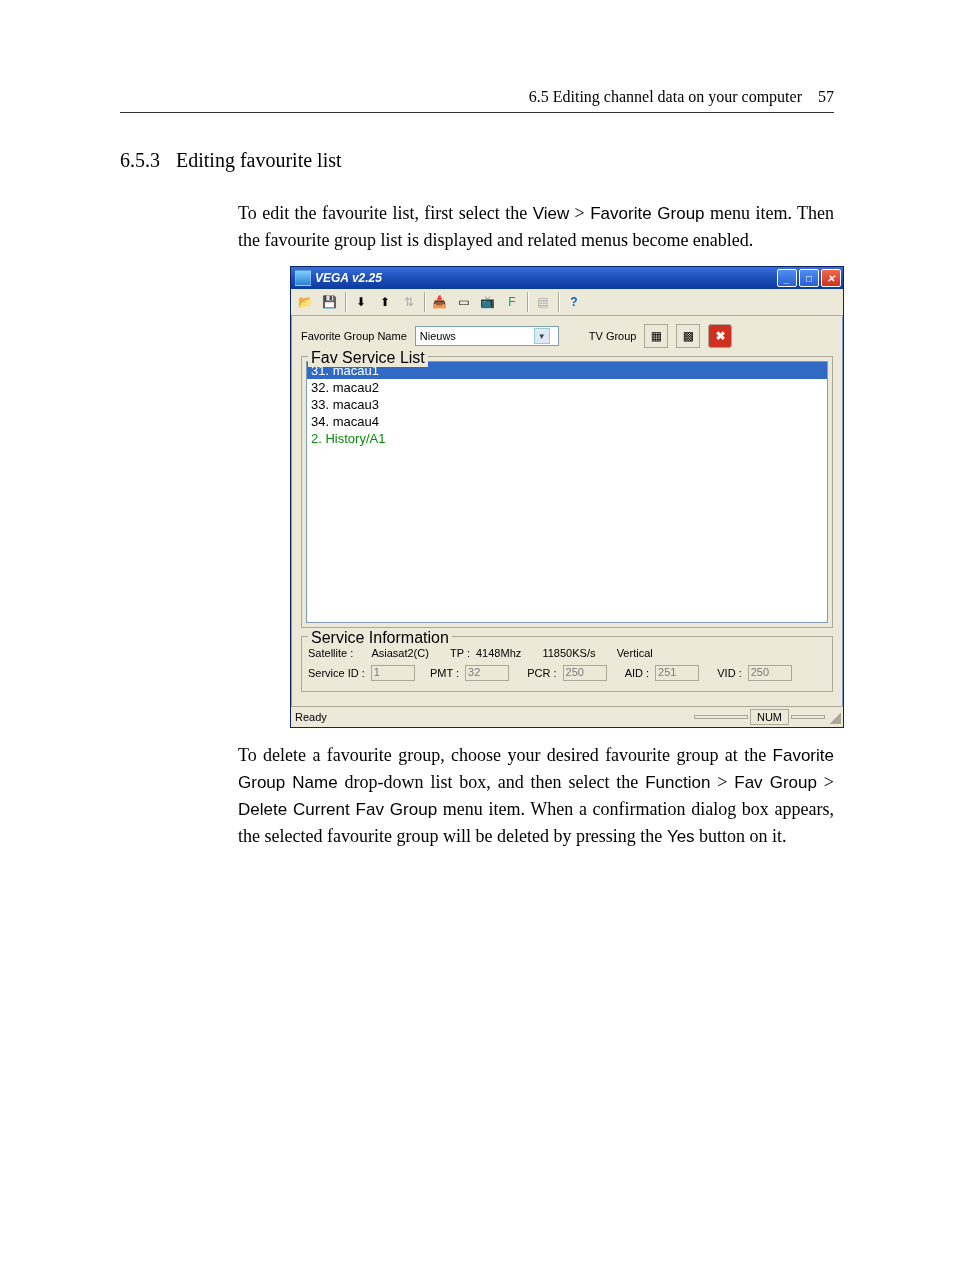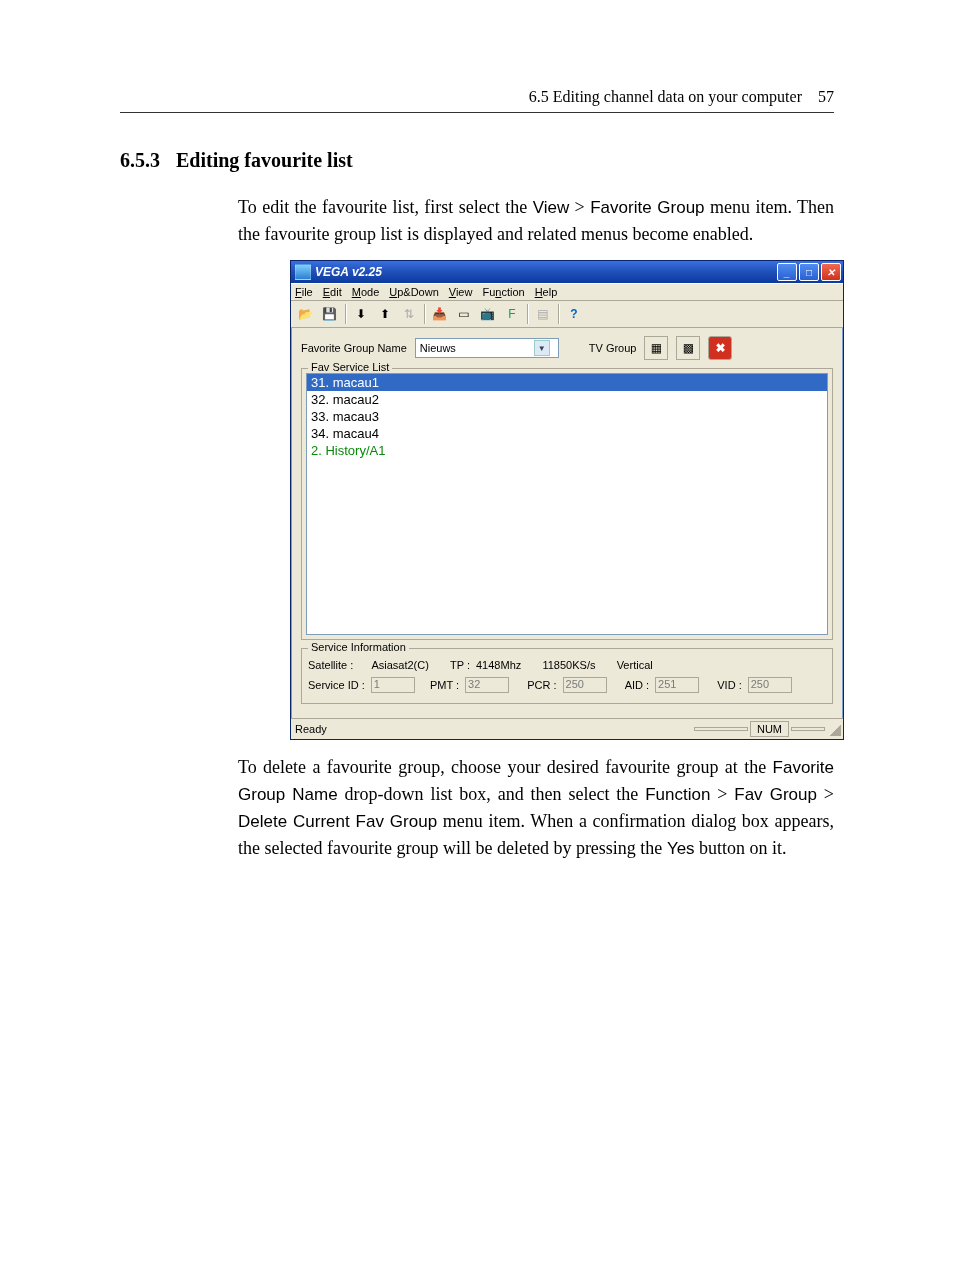--- a/index.html
+++ b/index.html
@@ -20,22 +20,22 @@
     font-size: 16px;
     padding-bottom: 6px;
     border-bottom: 1px solid #333;
     margin-bottom: 36px;
   }
   .header-line b { font-weight: normal; }
   .section-row {
     display: flex;
     gap: 16px;
     font-size: 20px;
-    font-weight: bold;
-    margin-bottom: 22px;
+    font-weight: normal;
+    margin-bottom: 28px;
   }
   .body-block {
     margin-left: 118px;
     font-size: 18px;
     line-height: 1.5;
     text-align: justify;
   }
   .body-block span.sans { font-family: Arial, Helvetica, sans-serif; font-size: 17px; }
   .para { margin-bottom: 12px; }
   
@@ -125,21 +125,21 @@
     background:#ece9d8; display:flex; align-items:center; justify-content:center;
     font-size:12px;
   }
   .iconbtn.red { color:#fff; background:#d03020; border-radius:3px; font-weight:bold; }
   .fieldset {
     border:1px solid #aca899; padding:4px;
     position: relative; margin-bottom:8px;
   }
   .fieldset .legend {
     position:absolute; top:-8px; left:6px; background:#ece9d8;
-    padding:0 3px; font-size:11px;
+    padding:0 3px; font-size:16px;
   }
   .listbox {
     background:#fff; border:1px solid #7f9db9;
     height: 260px; overflow:hidden;
     font-size:13px;
   }
   .listbox .item { padding:1px 4px; }
   .listbox .item.selected { background:#316ac5; color:#fff; }
   .listbox .item.green { color:#0a8a0a; }
   .svcinfo-row { display:flex; align-items:center; gap:6px; margin:6px 2px; font-size:11px; flex-wrap:nowrap; }
@@ -189,29 +189,20 @@
   <div class="app-window">
     <div class="titlebar">
       <div class="sysicon"></div>
       <span>VEGA v2.25</span>
       <div class="spacer"></div>
       <div class="winbtn min">_</div>
       <div class="winbtn max">□</div>
       <div class="winbtn close">✕</div>
     </div>
 
-    <div class="menubar">
-      <span><u>F</u>ile</span>
-      <span><u>E</u>dit</span>
-      <span><u>M</u>ode</span>
-      <span><u>U</u>p&amp;Down</span>
-      <span><u>V</u>iew</span>
-      <span>Fu<u>n</u>ction</span>
-      <span><u>H</u>elp</span>
-    </div>
 
     <div class="toolbar">
       <div class="tbtn">📂</div>
       <div class="tbtn">💾</div>
       <div class="tsep"></div>
       <div class="tbtn">⬇</div>
       <div class="tbtn">⬆</div>
       <div class="tbtn" style="color:#aaa">⇅</div>
       <div class="tsep"></div>
       <div class="tbtn">📥</div>

